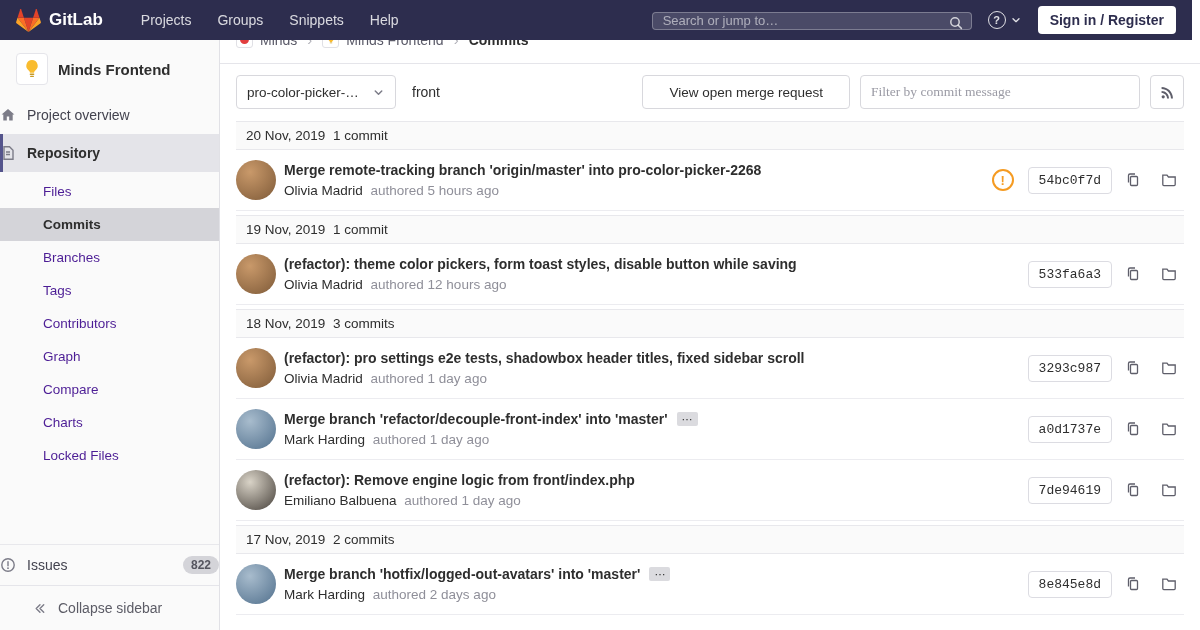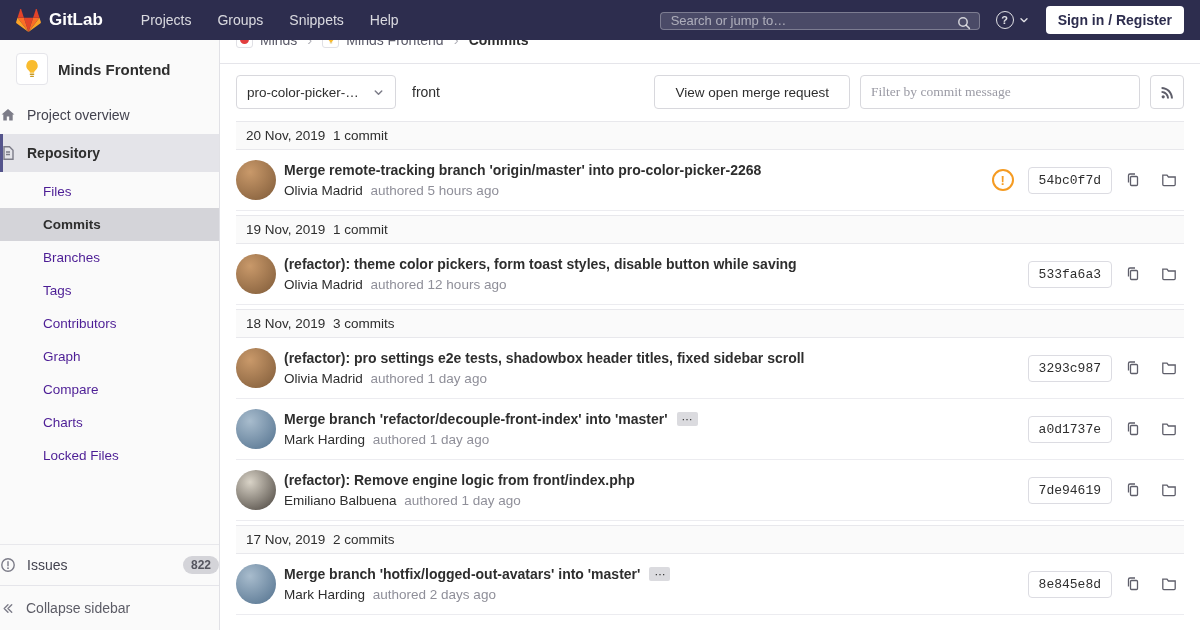--- a/index.html
+++ b/index.html
@@ -6,21 +6,21 @@
   html,body { margin:0; padding:0; }
   body {
     width:1200px; height:630px; overflow:hidden;
     font-family:"Liberation Sans","DejaVu Sans",sans-serif;
     color:#2e2e2e; background:#fff;
   }
   a { text-decoration:none; }
 
   
   .navbar {
-    position:fixed; top:0; left:0; right:0; height:40px; z-index:10;
+    position:fixed; top:0; left:0; right:8px; height:40px; z-index:10;
     background:var(--navbar_bg,#2d2d4e);
     display:flex; align-items:center; padding:0 16px;
   }
   .brand { display:flex; align-items:center; gap:8px; color:#fff; font-weight:700; font-size:17px; }
   .brand svg { display:block; }
   .nav-menu { display:flex; gap:26px; margin-left:38px; }
   .nav-menu a { color:rgba(255,255,255,.82); font-size:14px; font-weight:500; }
   .nav-right { margin-left:auto; display:flex; align-items:center; gap:16px; }
   .nav-search { position:relative; width:320px; height:18px; }
   .nav-search input {
@@ -53,21 +53,21 @@
   .side-item { display:flex; align-items:center; gap:11px; padding:11px 0; font-size:14px; color:#43434f; position:relative; cursor:pointer; }
   .side-item svg { width:16px; height:16px; color:#7c7c88; flex:none; }
   .side-item.active-section { background:#e4e4e9; font-weight:600; color:#2e2e2e; }
   .side-item.active-section::before { content:""; position:absolute; left:0; top:0; bottom:0; width:3px; background:#54548c; }
   .side-sub { list-style:none; margin:0; padding:3px 0; }
   .sub-item { padding:9px 16px 9px 43px; font-size:13.5px; color:#4c1d95; cursor:pointer; }
   .sub-item.active { background:var(--active_item_bg,#d4d4d9); color:#2e2e2e; font-weight:600; }
   .side-bottom { margin-top:auto; }
   .side-divider { border-top:1px solid #e8e8ec; }
   .badge { margin-left:auto; background:#d4d4d9; color:#55555f; font-size:12px; font-weight:600; border-radius:10px; padding:2px 8px; }
-  .collapse-btn { display:flex; align-items:center; gap:11px; padding:14px 0; border-top:1px solid #e5e5ea;
+  .collapse-btn { display:flex; align-items:center; gap:11px; padding:14px 32px; border-top:1px solid #e5e5ea;
     color:#5c5c66; font-size:14px; cursor:pointer; }
   .collapse-btn svg { width:15px; height:15px; color:#7c7c88; }
 
   
   .main { margin-left:220px; margin-top:16px; height:616px; overflow:hidden; }
   .breadcrumb-bar { height:48px; display:flex; align-items:center; padding:0 16px; border-bottom:1px solid #e5e5ea; }
   .crumb { display:flex; align-items:center; gap:7px; }
   .crumb-avatar { width:17px; height:17px; border-radius:3px; border:1px solid #e0e0e5; background:#fff;
     display:flex; align-items:center; justify-content:center; flex:none; }
   .minds-dot { width:9px; height:9px; border-radius:50%; background:#e23e3e; }
@@ -77,21 +77,21 @@
   .crumb.current { font-weight:600; color:#2e2e2e; font-size:14px; }
 
   .controls { display:flex; align-items:center; padding:11px 16px 12px; }
   .branch-select { display:flex; align-items:center; justify-content:space-between; width:160px; height:34px;
     background:#fff; border:1px solid #d8d8dd; border-radius:4px; padding:16px 10px;
     font-size:13.5px; color:#2e2e2e; font-family:inherit; cursor:pointer; }
   .branch-label { white-space:nowrap; overflow:hidden; text-overflow:ellipsis; max-width:116px; text-align:left; }
   .branch-select svg { width:13px; height:13px; color:#7c7c88; flex:none; }
   .ref-path { margin-left:16px; font-size:14px; color:#2e2e2e; }
   .controls-right { margin-left:auto; display:flex; align-items:center; gap:10px; }
-  .btn { height:34px; background:#fff; border:1px solid #d8d8dd; border-radius:4px; padding:0 20px;
+  .btn { height:34px; background:#fff; border:1px solid #d8d8dd; border-radius:4px; padding:0 26px;
     font-size:13.5px; color:#2e2e2e; font-family:inherit; cursor:pointer; }
   .filter-input { width:280px; height:34px; border:1px solid #d8d8dd; border-radius:4px; padding:0 10px;
     font-size:13.5px; font-family:Liberation Serif, serif; color:#2e2e2e; outline:none; }
   .filter-input::placeholder { color:#9a9aa4; }
   .btn.icon-only { width:34px; padding:0; display:flex; align-items:center; justify-content:center; color:#5e5e6a; }
   .btn.icon-only svg { width:15px; height:15px; }
 
   .commit-list { padding:0 16px; }
   .commit-group { margin-bottom:4px; }
   .group-header { background:#fafafa; border-top:1px solid #e8e8ec; border-bottom:1px solid #e8e8ec;

